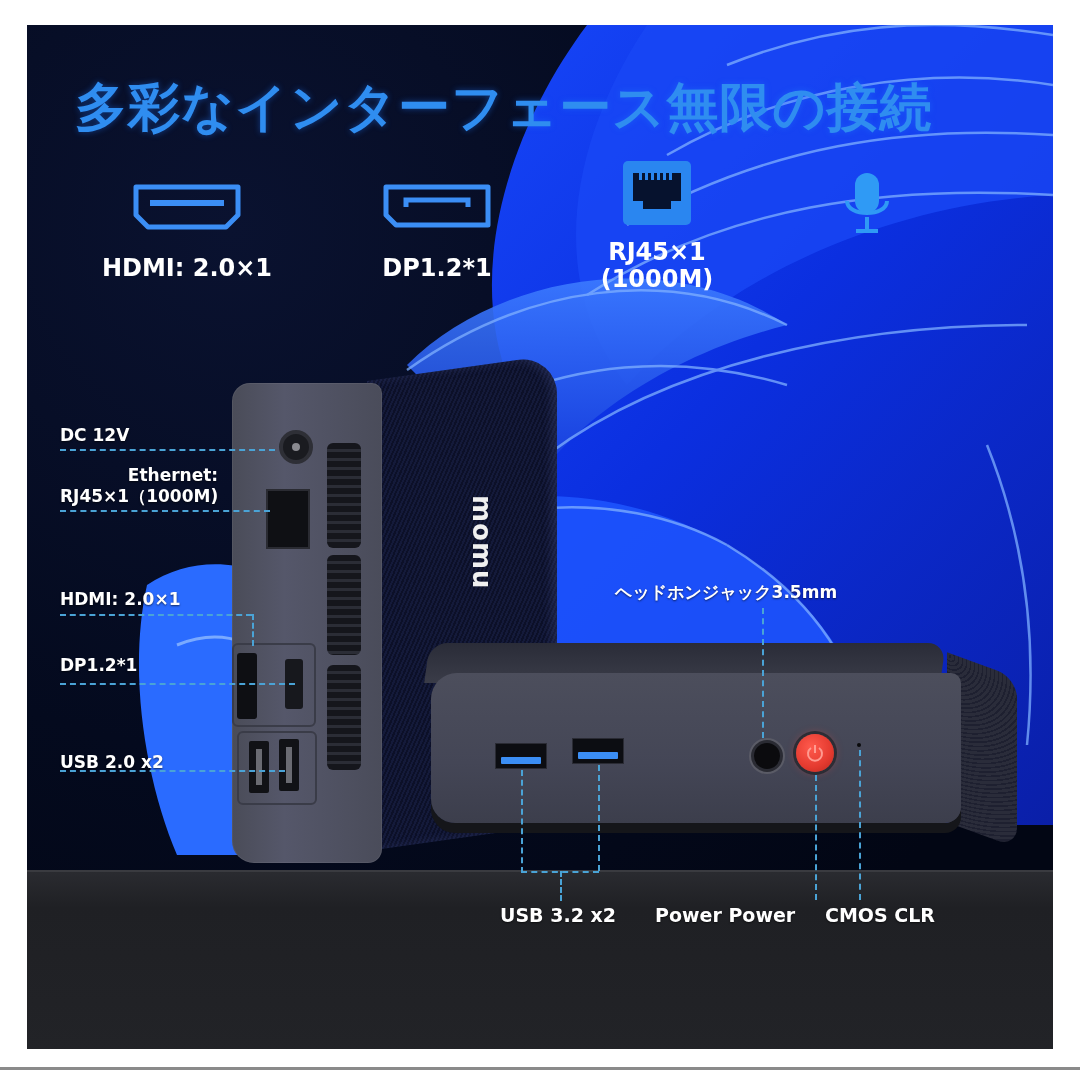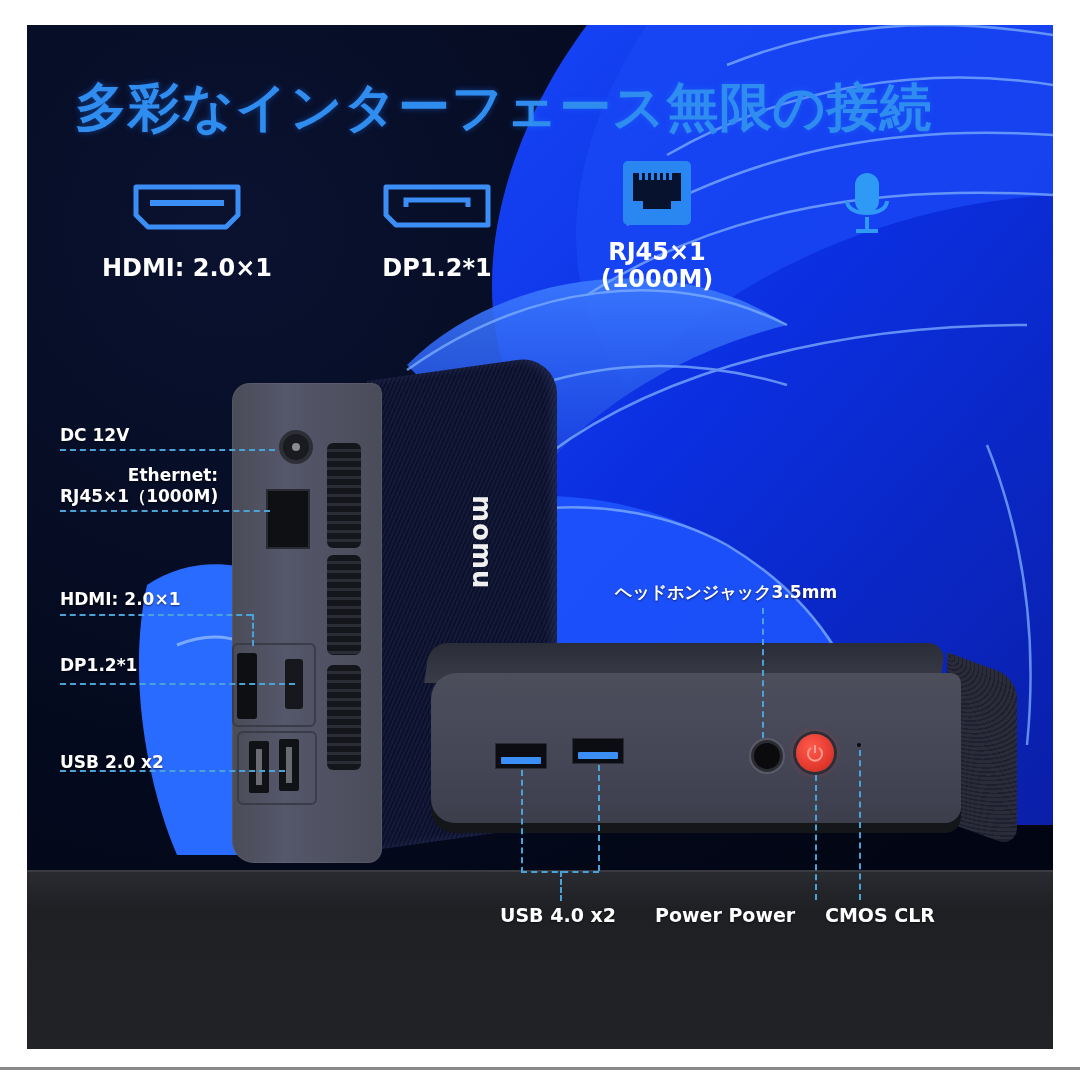--- a/index.html
+++ b/index.html
@@ -224,21 +224,21 @@
   </div>
   <div class="cmos"></div>
 
   <div class="callout" style="left:588px; top:557px; font-size:17px;">ヘッドホンジャック3.5mm</div>
   <div class="dash-v" style="left:735px; top:583px; height:130px;"></div>
 
   <div class="dash-v" style="left:494px; top:745px; height:103px;"></div>
   <div class="dash-v" style="left:571px; top:740px; height:106px;"></div>
   <div class="dash-h" style="left:494px; top:846px; width:78px;"></div>
   <div class="dash-v" style="left:533px; top:846px; height:30px;"></div>
-  <div class="callout" style="left:473px; top:880px; font-size:19px;">USB 4.0 x2</div>
+  <div class="callout" style="left:473px; top:880px; font-size:19px;">USB 3.2 x2</div>
 
   <div class="dash-v" style="left:788px; top:750px; height:125px;"></div>
   <div class="callout" style="left:628px; top:880px; font-size:19px;">Power Power</div>
 
   <div class="dash-v" style="left:832px; top:725px; height:150px;"></div>
   <div class="callout" style="left:798px; top:880px; font-size:19px;">CMOS CLR</div>
 </div>
 
 <div class="bottom-rule"></div>
 

